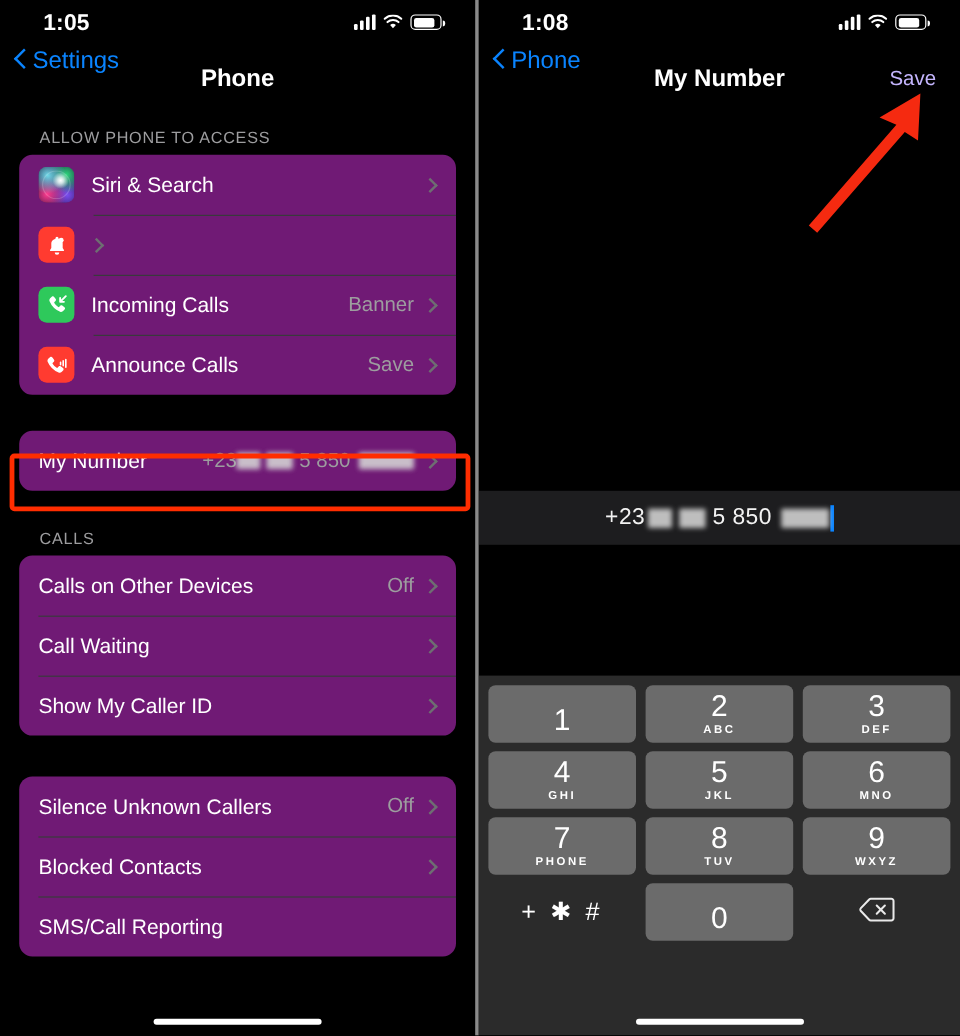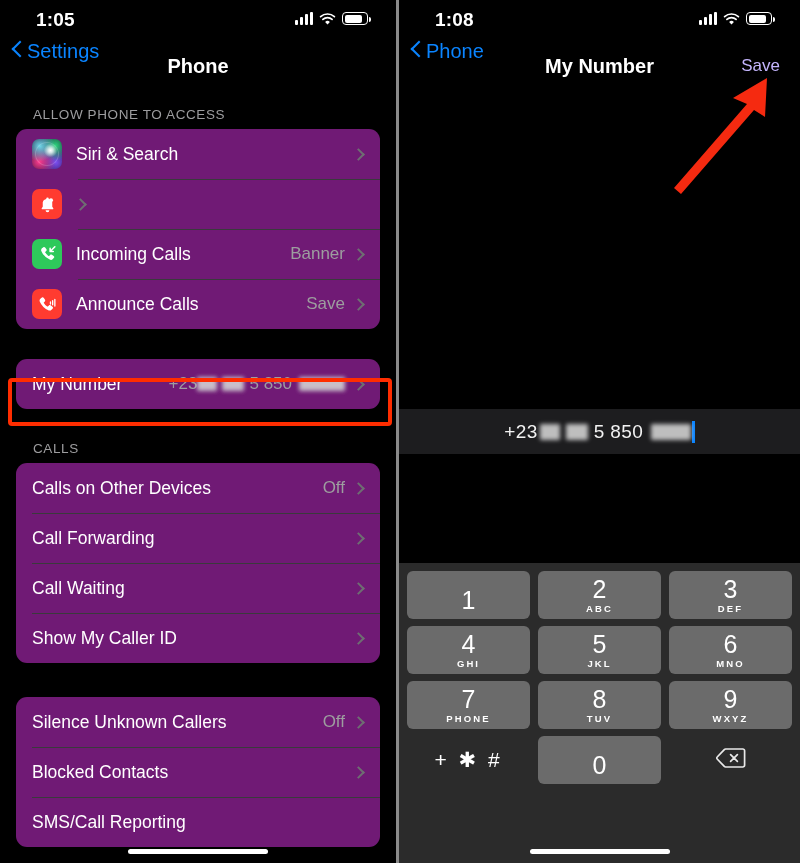--- a/index.html
+++ b/index.html
@@ -265,26 +265,20 @@
       <div class="group">
         <div class="row">
           <span class="row-texts">
               <span class="row-title">Calls on Other Devices</span>
             </span>
           <span class="row-value">Off</span>
           <span class="chev"></span>
         </div>
         <div class="row">
           <span class="row-texts">
-              <span class="row-title">Call Forwarding</span>
-            </span>
-          <span class="chev"></span>
-        </div>
-        <div class="row">
-          <span class="row-texts">
               <span class="row-title">Call Waiting</span>
             </span>
           <span class="chev"></span>
         </div>
         <div class="row">
           <span class="row-texts">
               <span class="row-title">Show My Caller ID</span>
             </span>
           <span class="chev"></span>
         </div>

